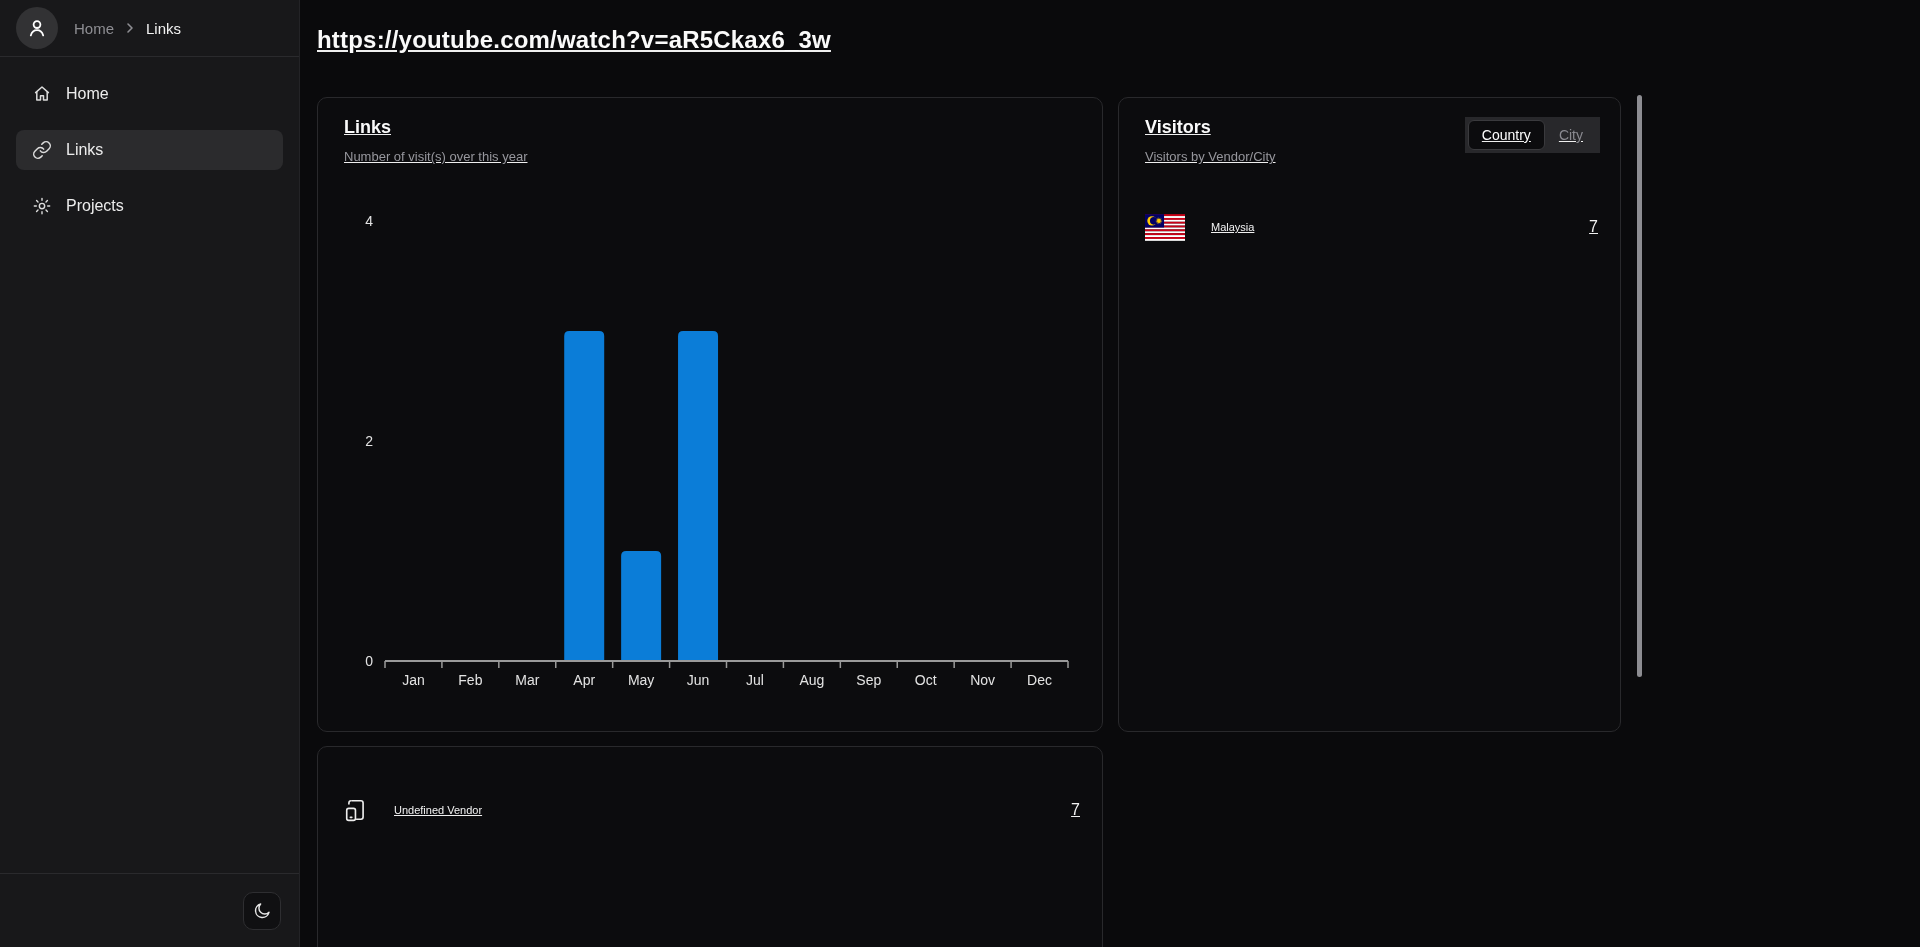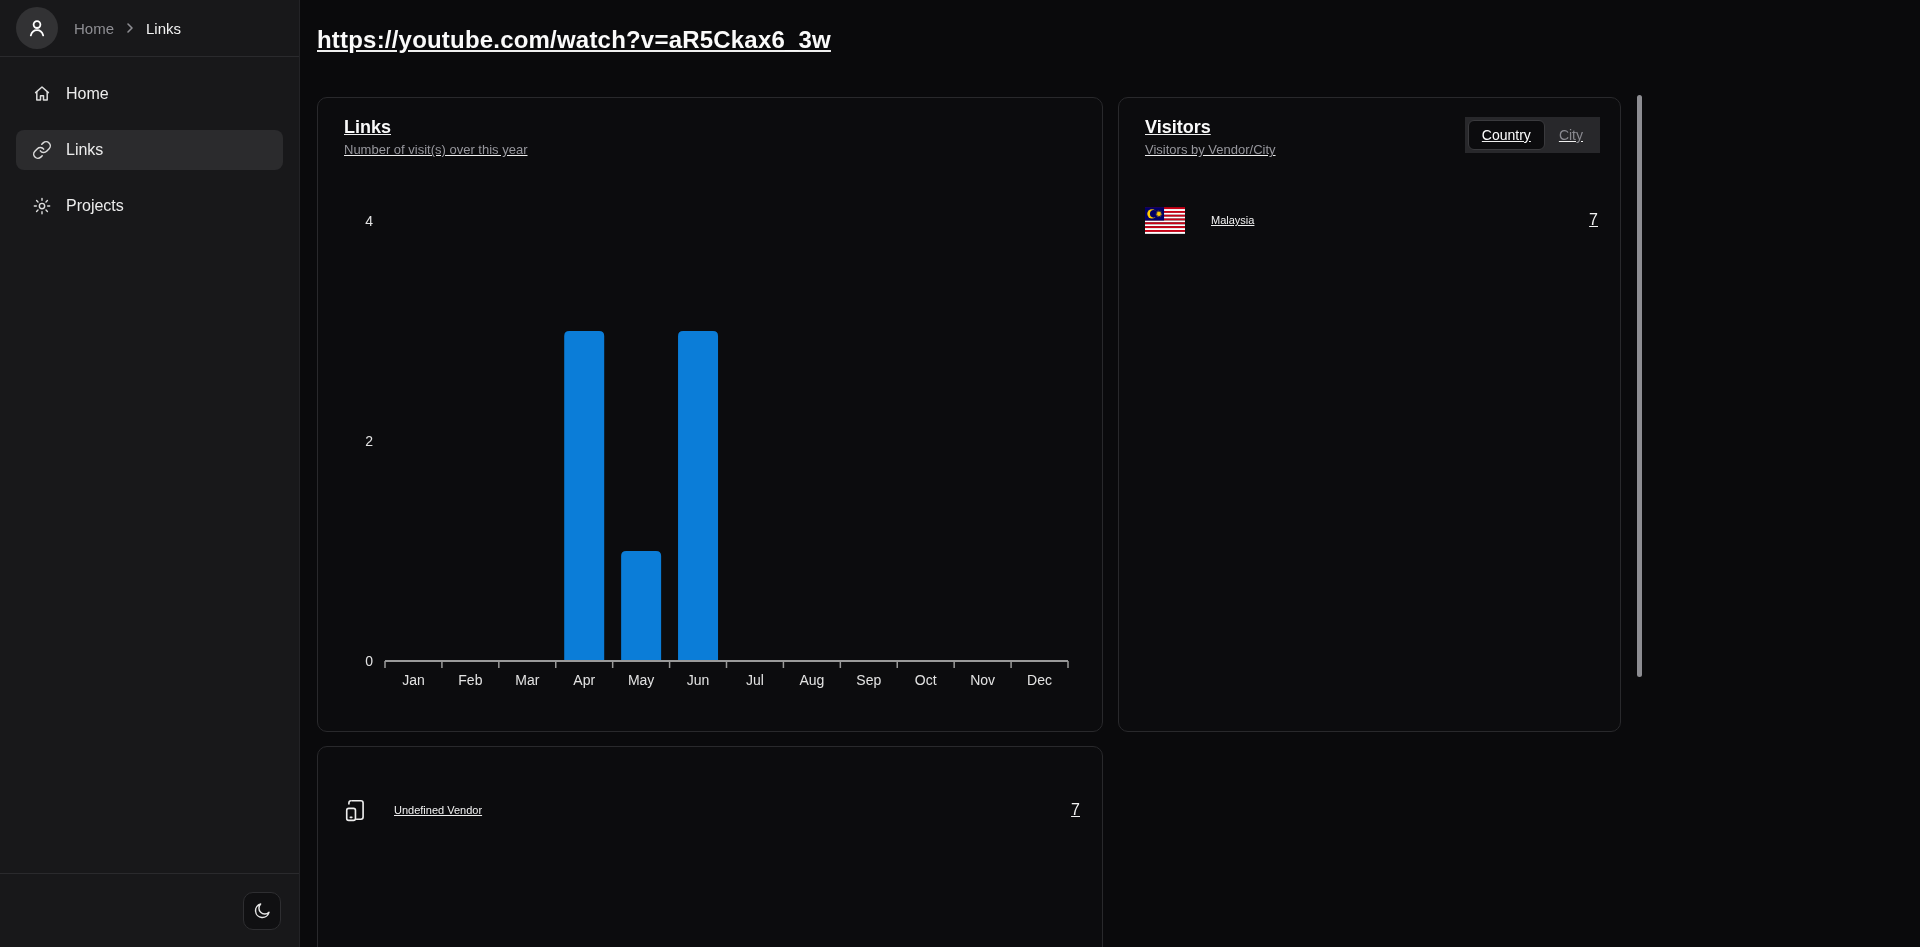--- a/index.html
+++ b/index.html
@@ -31,21 +31,21 @@
   .main { flex:1; height:100%; padding:24px 23px 16px 17px; position:relative;text-decoration:underline; }
   .page-title { font-size:24px; font-weight:700; letter-spacing:0.2px; color:#fafafa; line-height:32px; }
   .cards-grid { margin-top:41px; display:grid; grid-template-columns:786px 1fr; gap:14px 15px; }
   .card { background:#0c0c0e; border:1px solid #29292c; border-radius:10px; position:relative; }
   .card-clicks { height:635px; overflow:hidden; }
   .card-visitors { height:635px; }
   .card-devices { height:260px; }
   .card-header { display:flex; align-items:flex-start; justify-content:space-between;
     padding:19px 20px 0 26px; }
   .card-title { font-size:18px; font-weight:700; color:#fafafa; }
-  .card-subtitle { font-size:13px; color:#97979d; margin-top:4px; }
+  .card-subtitle { font-size:13px; color:#97979d; margin-top:11px; }
 
   
   .segmented { background:#28282b; border-radius:0; padding:3px; display:flex; align-items:center; }
   .segment { border:1px solid transparent; background:transparent; color:#8a8a90;
     font-size:14px; padding:6px 13px; border-radius:6px; cursor:pointer;
     font-family:"Liberation Sans", sans-serif; }
   .segment.selected { background:#0c0c0e; color:#ffffff; border-color:#3a3a3d; }
 
   
   .rows { margin-top:42px; padding:0 22px 0 26px; display:flex; flex-direction:column; gap:10px; }

